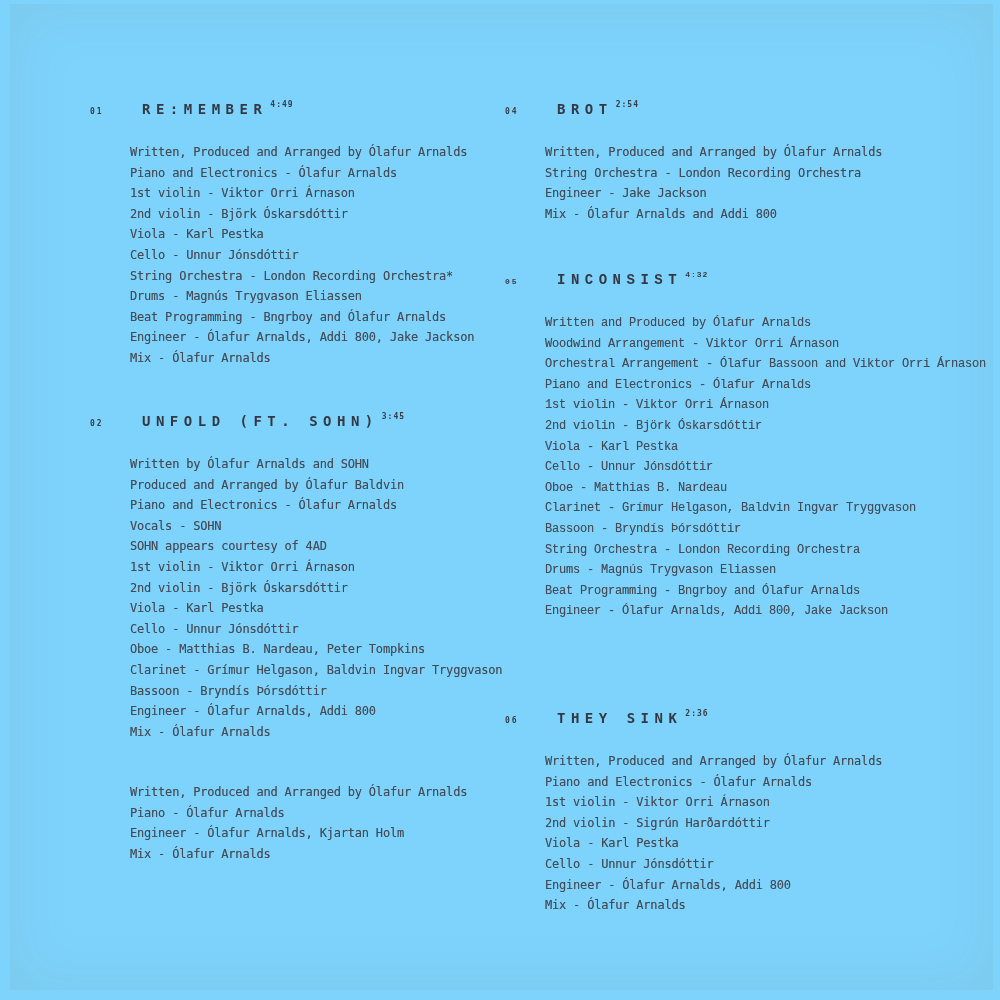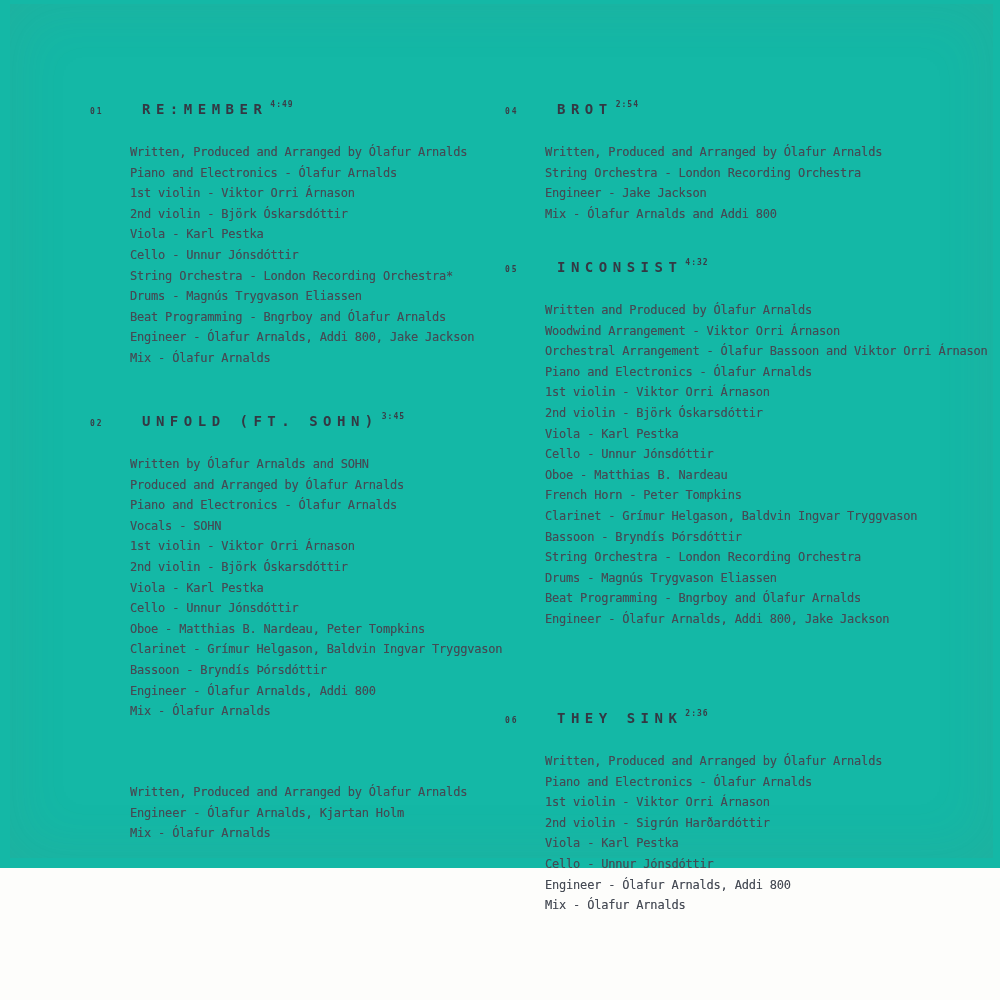--- a/index.html
+++ b/index.html
@@ -7,22 +7,22 @@
     padding: 0;
     width: 1000px;
     height: 1000px;
     background: #fdfdfb;
     font-family: "DejaVu Sans Mono", "Liberation Mono", monospace;
     overflow: hidden;
   }
   .photo-frame {
     position: relative;
     width: 1000px;
-    height: 868px;
-    background: #14b8a6;
+    height: 1000px;
+    background: #7dd3fc;
   }
   .paper {
     position: absolute;
     left: 10px;
     top: 4px;
     right: 7px;
     bottom: 10px;
     background:
       radial-gradient(ellipse at 78% 3%, rgba(255,255,255,0.55), rgba(255,255,255,0) 38%),
       linear-gradient(173deg,
@@ -112,76 +112,77 @@
 
   <section class="track" style="left: 80px; top: 396px;">
     <header class="track-header">
       <span class="track-num">02</span>
       <h2 class="track-title">
         <span class="title-text">UNFOLD (FT. SOHN)</span><span class="track-duration">3:45</span>
       </h2>
     </header>
     <ul class="credits">
           <li>Written by Ólafur Arnalds and SOHN</li>
-          <li>Produced and Arranged by Ólafur Arnalds</li>
+          <li>Produced and Arranged by Ólafur Baldvin</li>
           <li>Piano and Electronics - Ólafur Arnalds</li>
           <li>Vocals - SOHN</li>
+          <li>SOHN appears courtesy of 4AD</li>
           <li>1st violin - Viktor Orri Árnason</li>
           <li>2nd violin - Björk Óskarsdóttir</li>
           <li>Viola - Karl Pestka</li>
           <li>Cello - Unnur Jónsdóttir</li>
           <li>Oboe - Matthias B. Nardeau, Peter Tompkins</li>
           <li>Clarinet - Grímur Helgason, Baldvin Ingvar Tryggvason</li>
           <li>Bassoon - Bryndís Þórsdóttir</li>
           <li>Engineer - Ólafur Arnalds, Addi 800</li>
           <li>Mix - Ólafur Arnalds</li>
         </ul>
   </section>
 
   <section class="track" style="left: 80px; top: 765px;">
     <ul class="credits">
           <li>Written, Produced and Arranged by Ólafur Arnalds</li>
+          <li>Piano - Ólafur Arnalds</li>
           <li>Engineer - Ólafur Arnalds, Kjartan Holm</li>
           <li>Mix - Ólafur Arnalds</li>
         </ul>
   </section>
 
   <section class="track" style="left: 495px; top: 84px;">
     <header class="track-header">
       <span class="track-num">04</span>
       <h2 class="track-title">
         <span class="title-text">BROT</span><span class="track-duration">2:54</span>
       </h2>
     </header>
     <ul class="credits">
           <li>Written, Produced and Arranged by Ólafur Arnalds</li>
           <li>String Orchestra - London Recording Orchestra</li>
           <li>Engineer - Jake Jackson</li>
           <li>Mix - Ólafur Arnalds and Addi 800</li>
         </ul>
   </section>
 
-  <section class="track" style="left: 495px; top: 242px;">
+  <section class="track" style="left: 495px; top: 254px; font-family: Liberation Mono, monospace;">
     <header class="track-header">
       <span class="track-num">05</span>
       <h2 class="track-title">
         <span class="title-text">INCONSIST</span><span class="track-duration">4:32</span>
       </h2>
     </header>
     <ul class="credits">
           <li>Written and Produced by Ólafur Arnalds</li>
           <li>Woodwind Arrangement - Viktor Orri Árnason</li>
           <li>Orchestral Arrangement - Ólafur Bassoon and Viktor Orri Árnason</li>
           <li>Piano and Electronics - Ólafur Arnalds</li>
           <li>1st violin - Viktor Orri Árnason</li>
           <li>2nd violin - Björk Óskarsdóttir</li>
           <li>Viola - Karl Pestka</li>
           <li>Cello - Unnur Jónsdóttir</li>
           <li>Oboe - Matthias B. Nardeau</li>
-          <li>French Horn - Peter Tompkins</li>
           <li>Clarinet - Grímur Helgason, Baldvin Ingvar Tryggvason</li>
           <li>Bassoon - Bryndís Þórsdóttir</li>
           <li>String Orchestra - London Recording Orchestra</li>
           <li>Drums - Magnús Trygvason Eliassen</li>
           <li>Beat Programming - Bngrboy and Ólafur Arnalds</li>
           <li>Engineer - Ólafur Arnalds, Addi 800, Jake Jackson</li>
         </ul>
   </section>
 
   <section class="track" style="left: 495px; top: 693px;">

